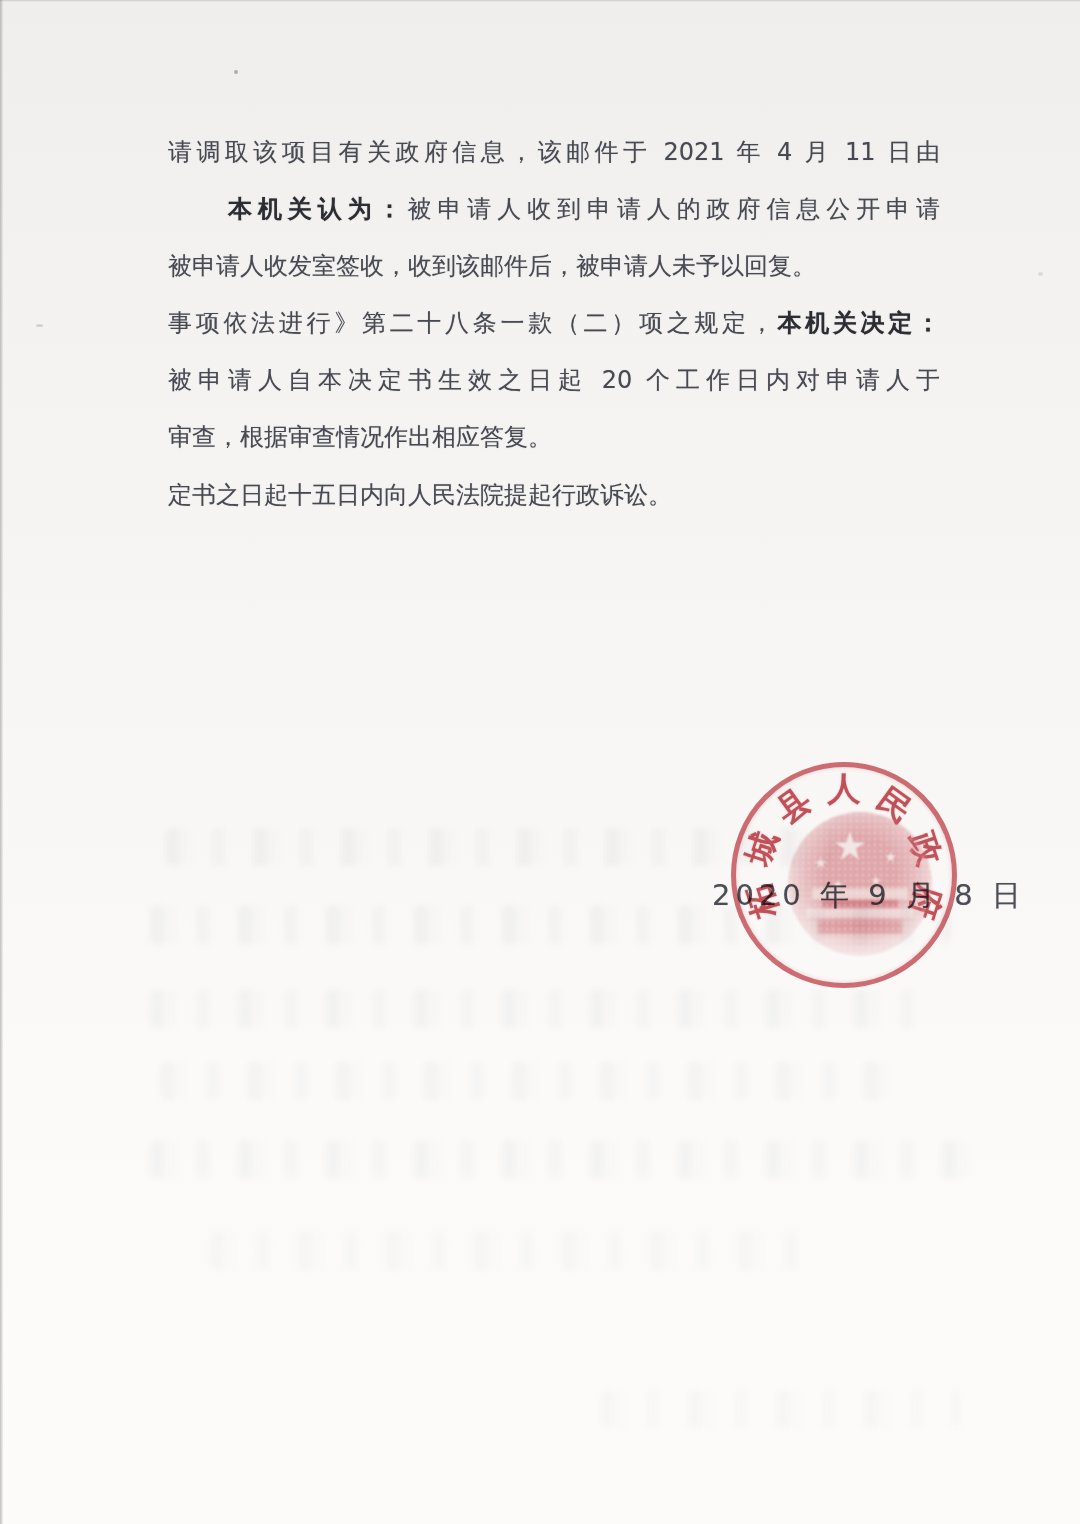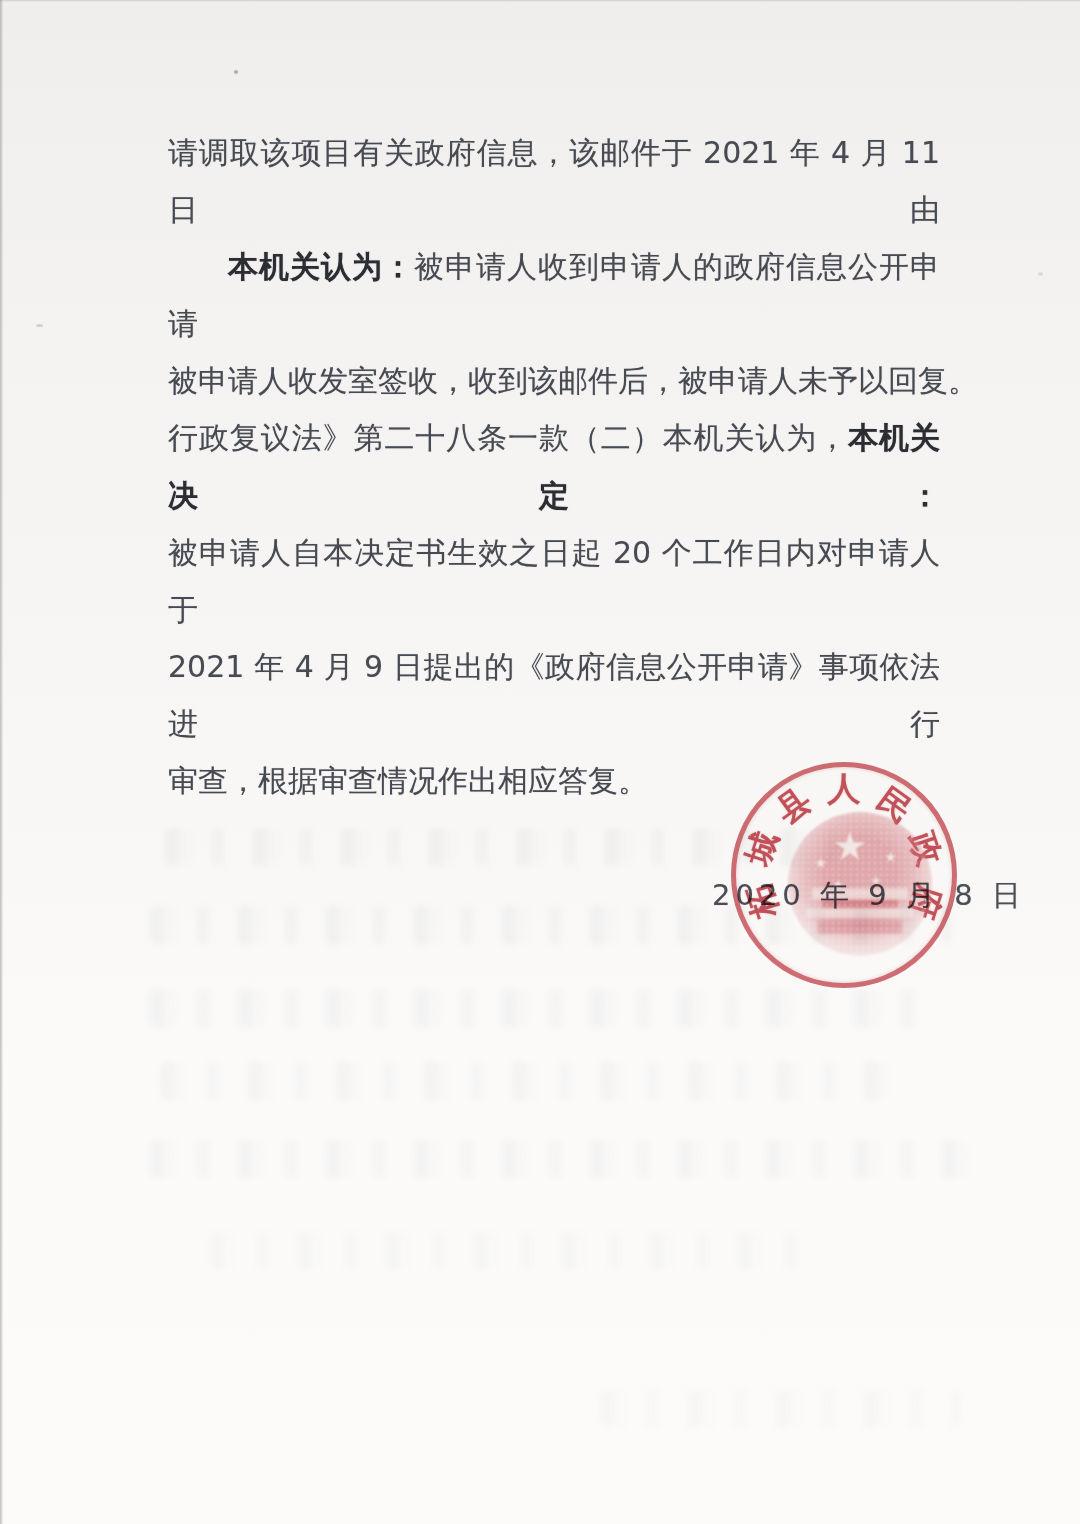--- a/index.html
+++ b/index.html
@@ -17,21 +17,21 @@
     position:absolute;left:0;top:0;width:3px;height:100%;
     background:linear-gradient(90deg,rgba(80,80,82,.35),rgba(80,80,82,.05));
   }
   .page-edge-top{
     position:absolute;left:0;top:0;width:100%;height:2px;
     background:linear-gradient(180deg,rgba(80,80,82,.22),rgba(80,80,82,0));
   }
   
   .doc-body{
     position:absolute;left:168px;top:124px;width:772px;
-    font-size:30px;line-height:57.1px;color:#474a52;
+    font-size:24px;line-height:57.1px;color:#474a52;
     text-shadow:0 0 1px rgba(71,74,82,.35);
   }
   .line{white-space:nowrap;}
   .line.full{white-space:normal;text-align:justify;text-align-last:justify;text-justify:inter-ideograph;}
   .line.indent{text-indent:60px;}
   .line .b{font-weight:700;color:#2b2d33;text-shadow:0 0 1px rgba(43,45,51,.5);}
   
   .doc-date{
     position:absolute;left:712px;top:876px;width:260px;
     font-size:29px;letter-spacing:5px;color:#4b4e55;white-space:nowrap;
@@ -103,24 +103,24 @@
   <div class="page-edge-top"></div>
 
   <div class="speck s1"></div>
   <div class="speck s2"></div>
   <div class="speck s3"></div>
 
   <div class="doc-body">
       <div class="line full"><span>请调取该项目有关政府信息，该邮件于 2021 年 4 月 11 日由</span></div>
       <div class="line indent full"><span class="b">本机关认为：</span><span>被申请人收到申请人的政府信息公开申请</span></div>
       <div class="line"><span>被申请人收发室签收，收到该邮件后，被申请人未予以回复。</span></div>
-      <div class="line full"><span>行政复议法》第二十八条一款（二）本机关认为，</span><span class="b">本机关决定：</span></div>
+      <div class="line full"><span>事项依法进行》第二十八条一款（二）项之规定，</span><span class="b">本机关决定：</span></div>
       <div class="line full"><span>被申请人自本决定书生效之日起 20 个工作日内对申请人于</span></div>
-      <div class="line full"><span>2021 年 4 月 9 日提出的《政府信息公开申请》事项依法进行</span></div>
       <div class="line"><span>审查，根据审查情况作出相应答复。</span></div>
+      <div class="line"><span>定书之日起十五日内向人民法院提起行政诉讼。</span></div>
     </div>
 
   <div class="ghost g1"></div>
   <div class="ghost g2"></div>
   <div class="ghost g3"></div>
   <div class="ghost g4"></div>
   <div class="ghost g5"></div>
   <div class="ghost g6"></div>
   <div class="ghost g7"></div>
 

